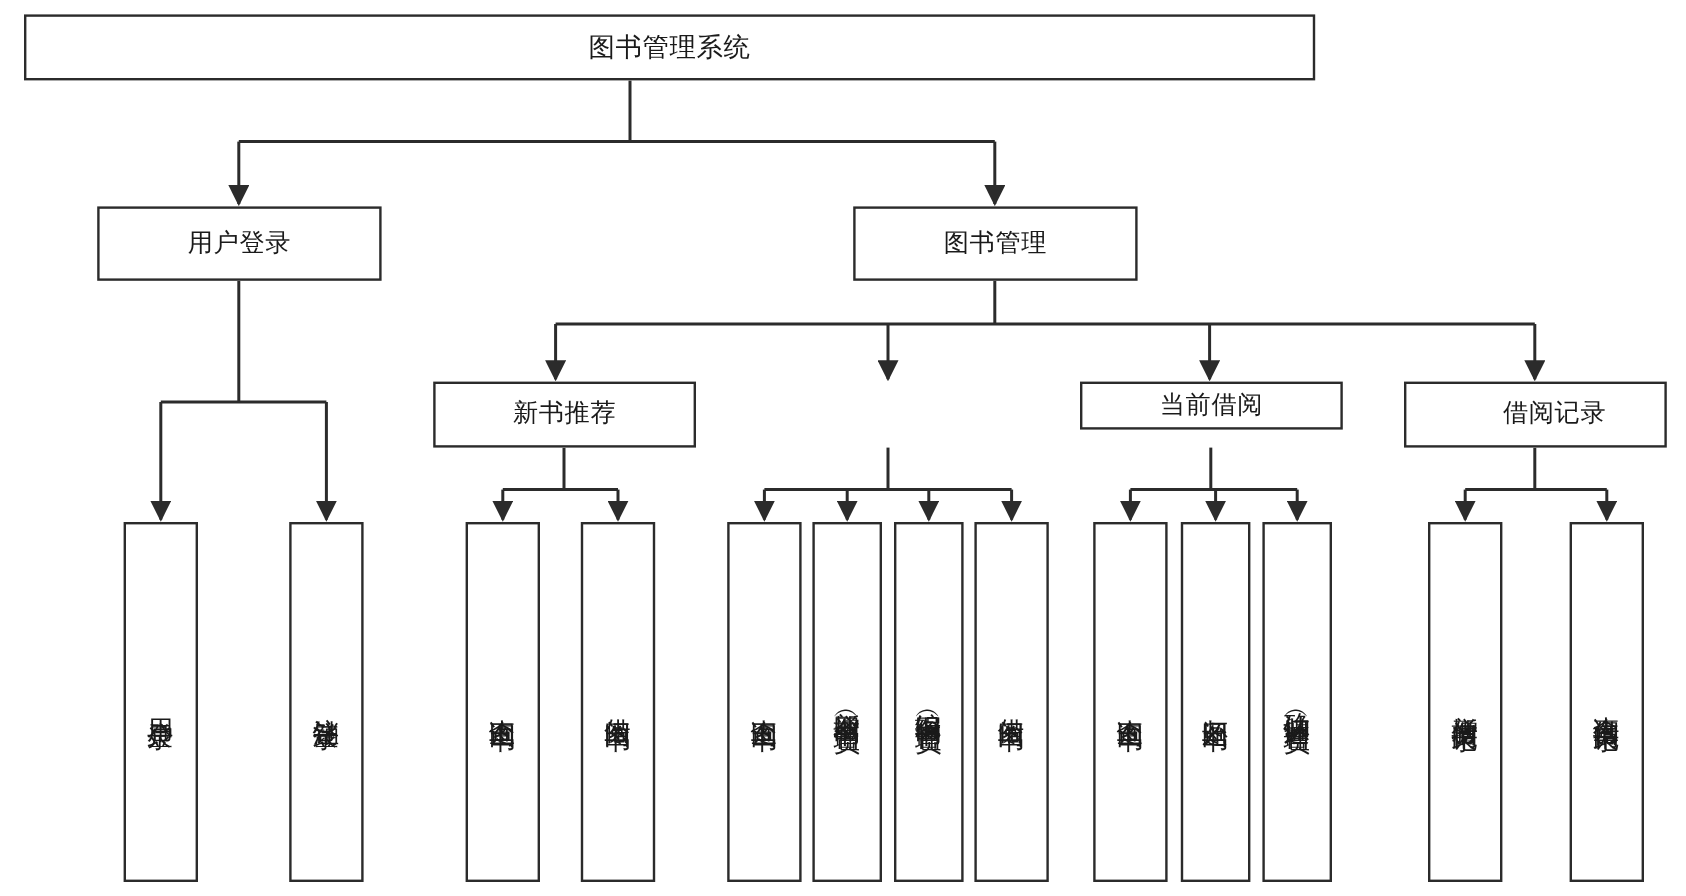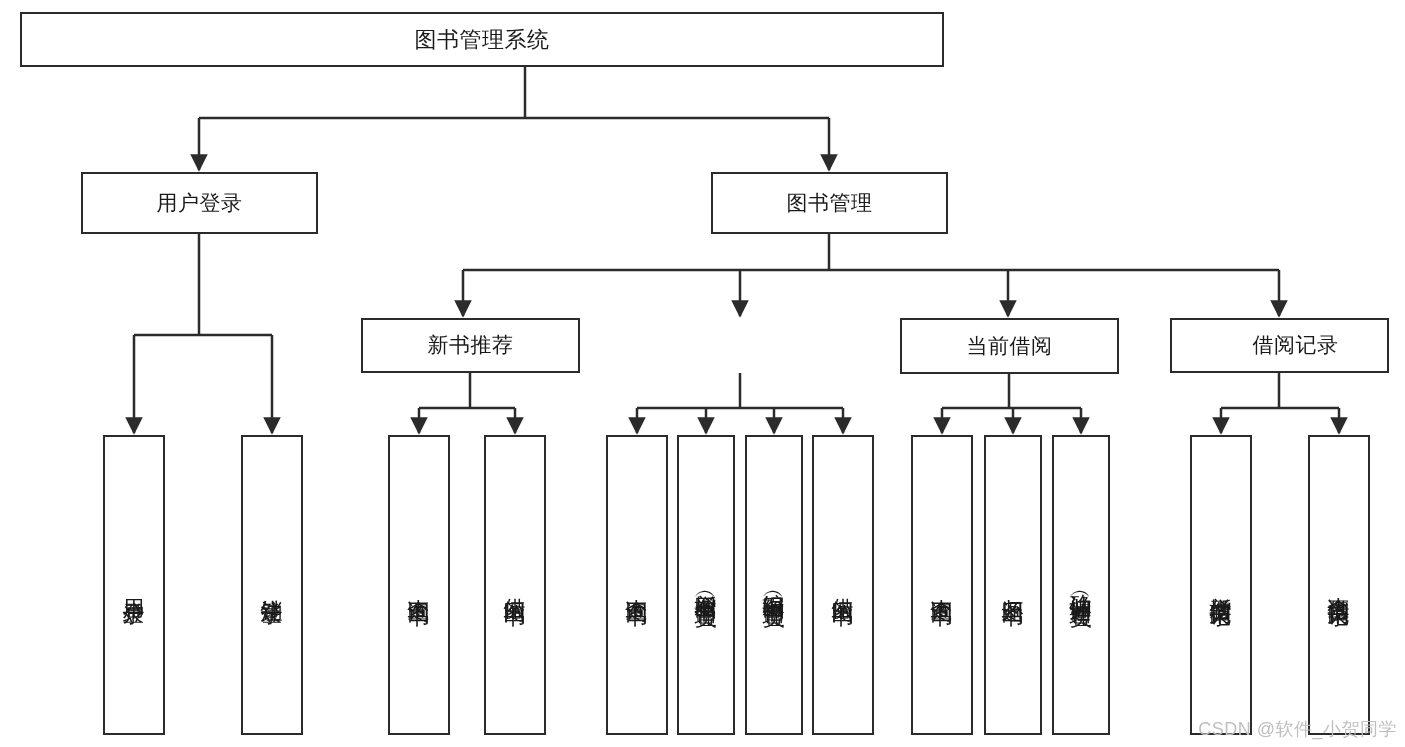--- a/index.html
+++ b/index.html
@@ -116,35 +116,35 @@
         <path d="M 942 408 L 942 433" marker-end="url(#arrowhead)"></path>
         <path d="M 1013 408 L 1013 433" marker-end="url(#arrowhead)"></path>
         <path d="M 1081 408 L 1081 433" marker-end="url(#arrowhead)"></path>
         <path d="M 1279 373 L 1279 408"></path>
         <path d="M 1221 408 L 1339 408"></path>
         <path d="M 1221 408 L 1221 433" marker-end="url(#arrowhead)"></path>
         <path d="M 1339 408 L 1339 433" marker-end="url(#arrowhead)"></path>
       </g>
   </svg>
 
-  <div class="node horiz root" style="left: 20px; top: 12px; width: 924px; height: 55px;">
+  <div class="node horiz root" style="left: 20px; top: 12px; width: 1076px; height: 55px;">
     <span class="node-label">图书管理系统</span>
   </div>
 
   <div class="node horiz" style="left: 81px; top: 172px; width: 237px; height: 62px;">
     <span class="node-label">用户登录</span>
   </div>
   <div class="node horiz" style="left: 361px; top: 318px; width: 219px; height: 55px;">
     <span class="node-label">新书推荐</span>
   </div>
 
   <div class="node horiz" style="left: 711px; top: 172px; width: 237px; height: 62px;">
     <span class="node-label">图书管理</span>
   </div>
-  <div class="node horiz" style="left: 900px; top: 318px; width: 219px; height: 56px;">
+  <div class="node horiz" style="left: 900px; top: 318px; width: 219px; height: 40px;">
     <span class="node-label">当前借阅</span>
   </div>
   <div class="node horiz" style="left: 1170px; top: 318px; width: 219px; height: 55px; padding-left: 32px;">
     <span class="node-label">借阅记录</span>
   </div>
 
   <div class="node vert" style="left: 103px; top: 435px; width: 62px; height: 300px;">
     <span class="node-label">用户登录</span>
   </div>
   <div class="node vert" style="left: 241px; top: 435px; width: 62px; height: 300px;">
@@ -177,14 +177,13 @@
   <div class="node vert" style="left: 1052px; top: 435px; width: 58px; height: 300px;">
     <span class="node-label">确认归还（管理员）</span>
   </div>
   <div class="node vert" style="left: 1190px; top: 435px; width: 62px; height: 300px;">
     <span class="node-label">新增借阅记录</span>
   </div>
   <div class="node vert" style="left: 1308px; top: 435px; width: 62px; height: 300px;">
     <span class="node-label">查询借阅记录</span>
   </div>
 
-  <div class="watermark">CSDN @软件_小贺同学</div>
 </div>
 
 </body></html>

